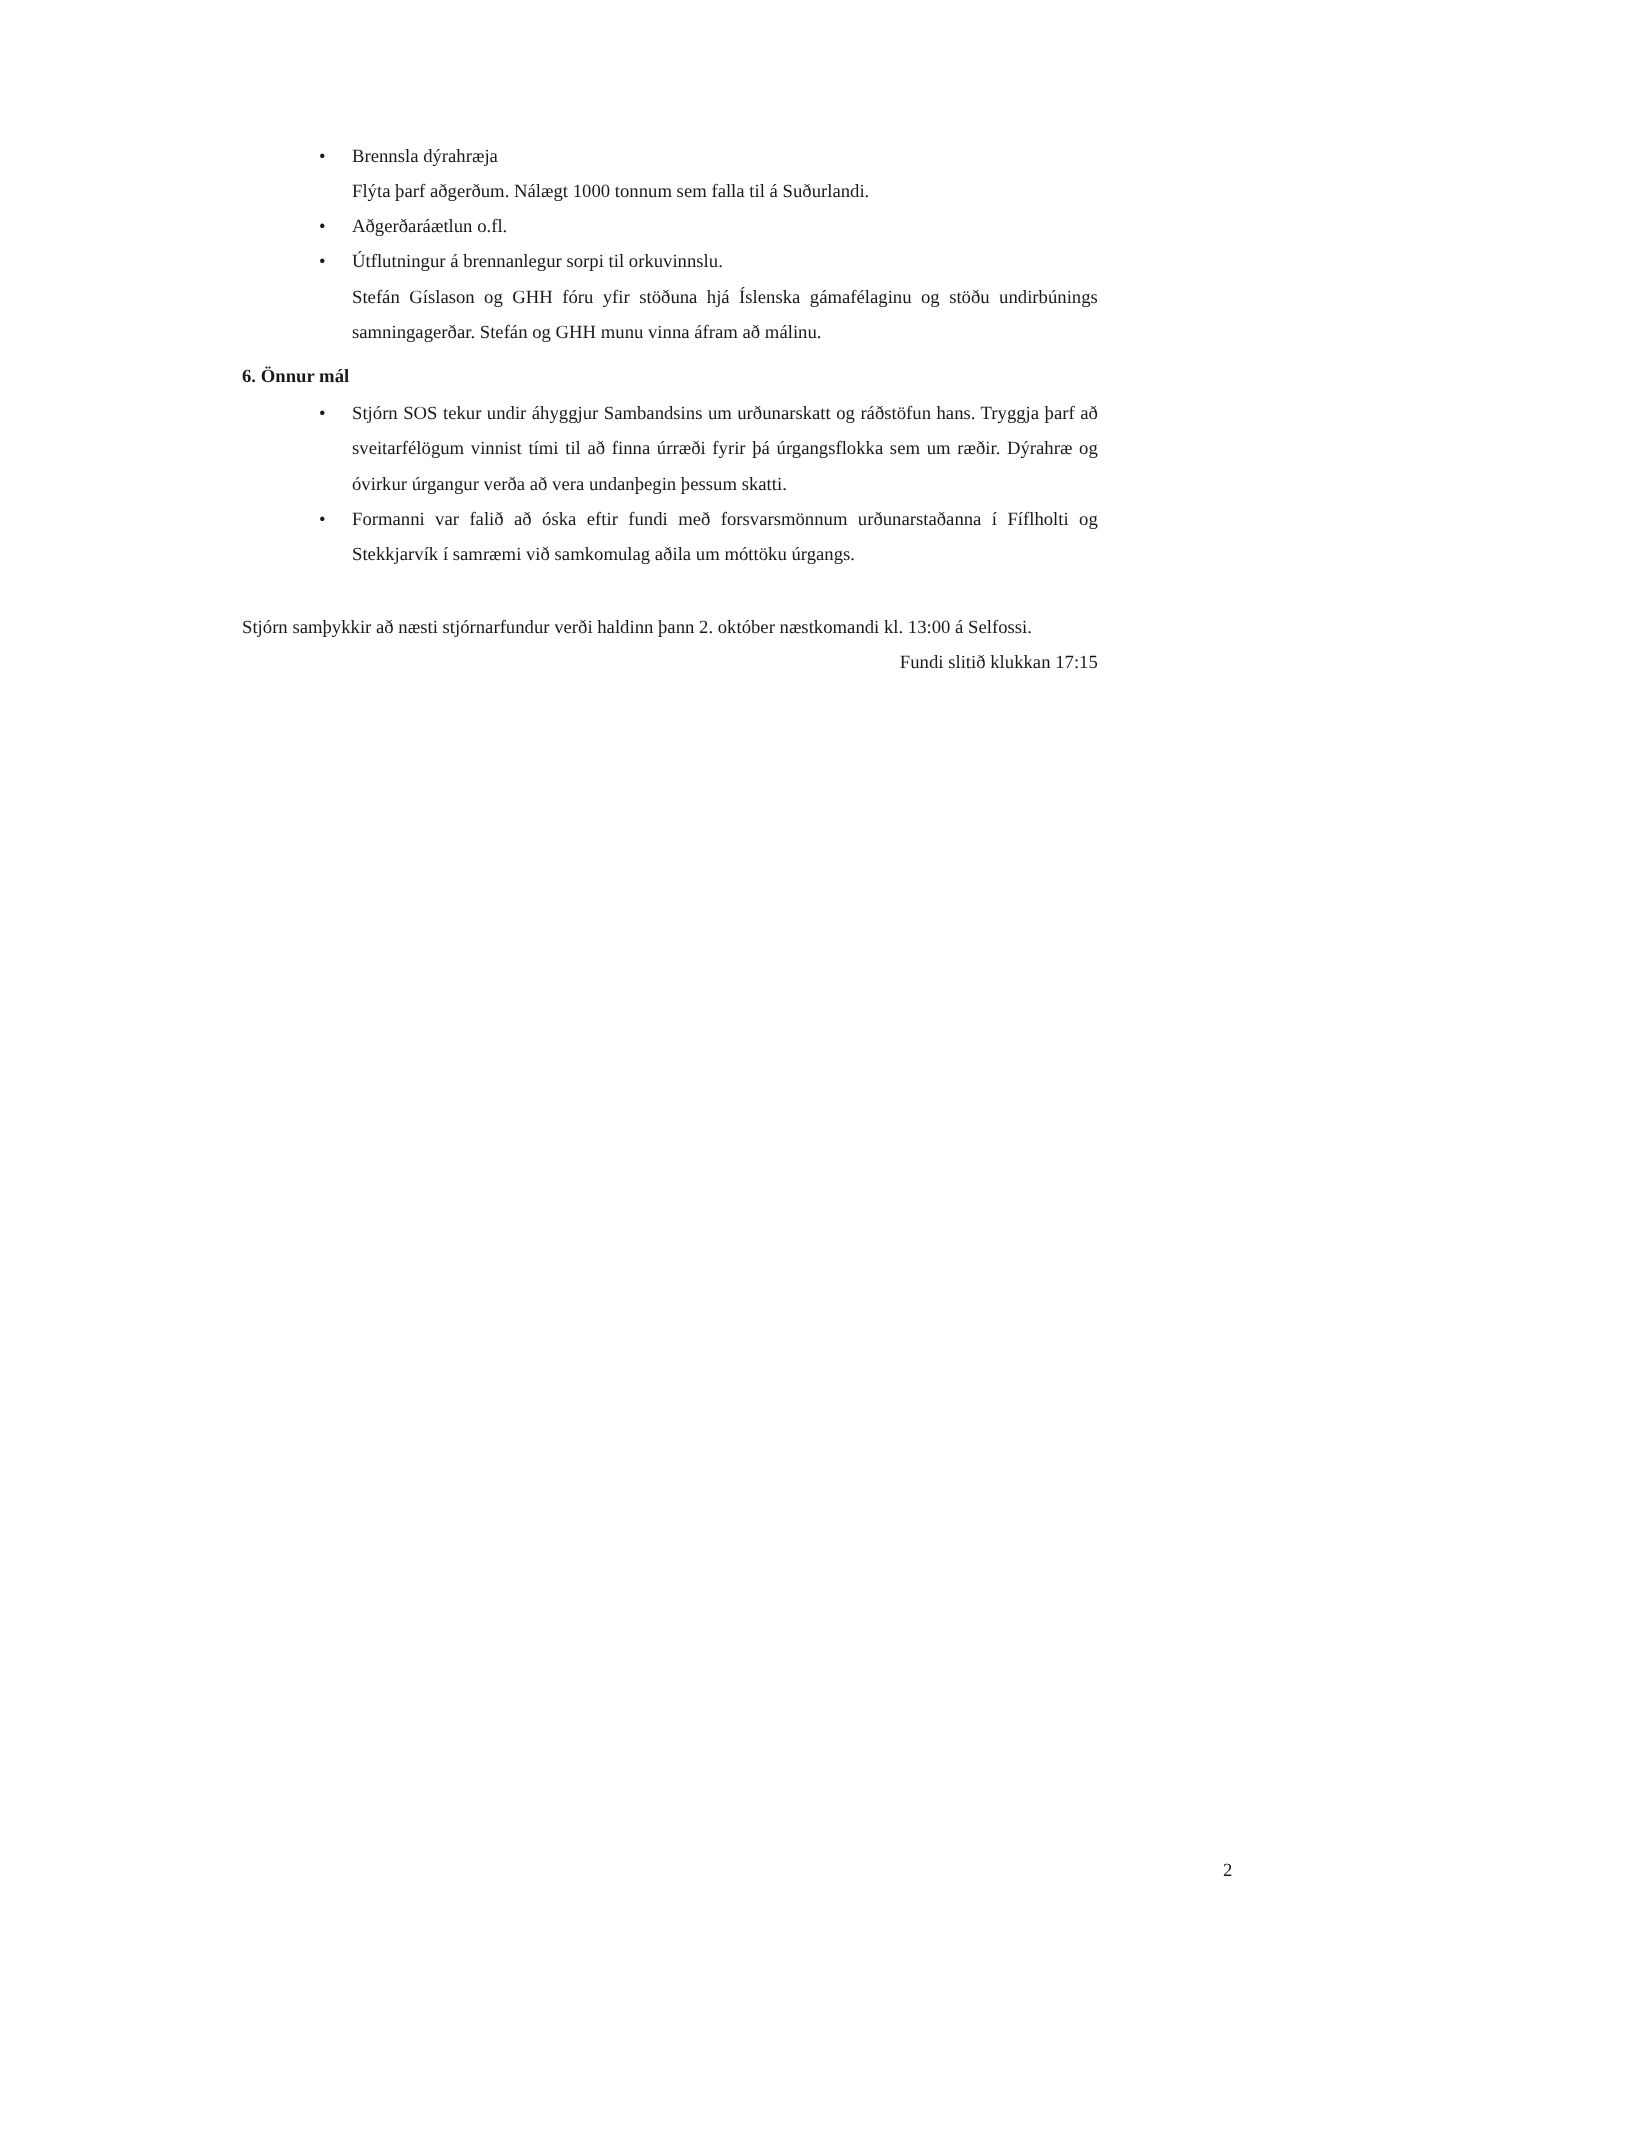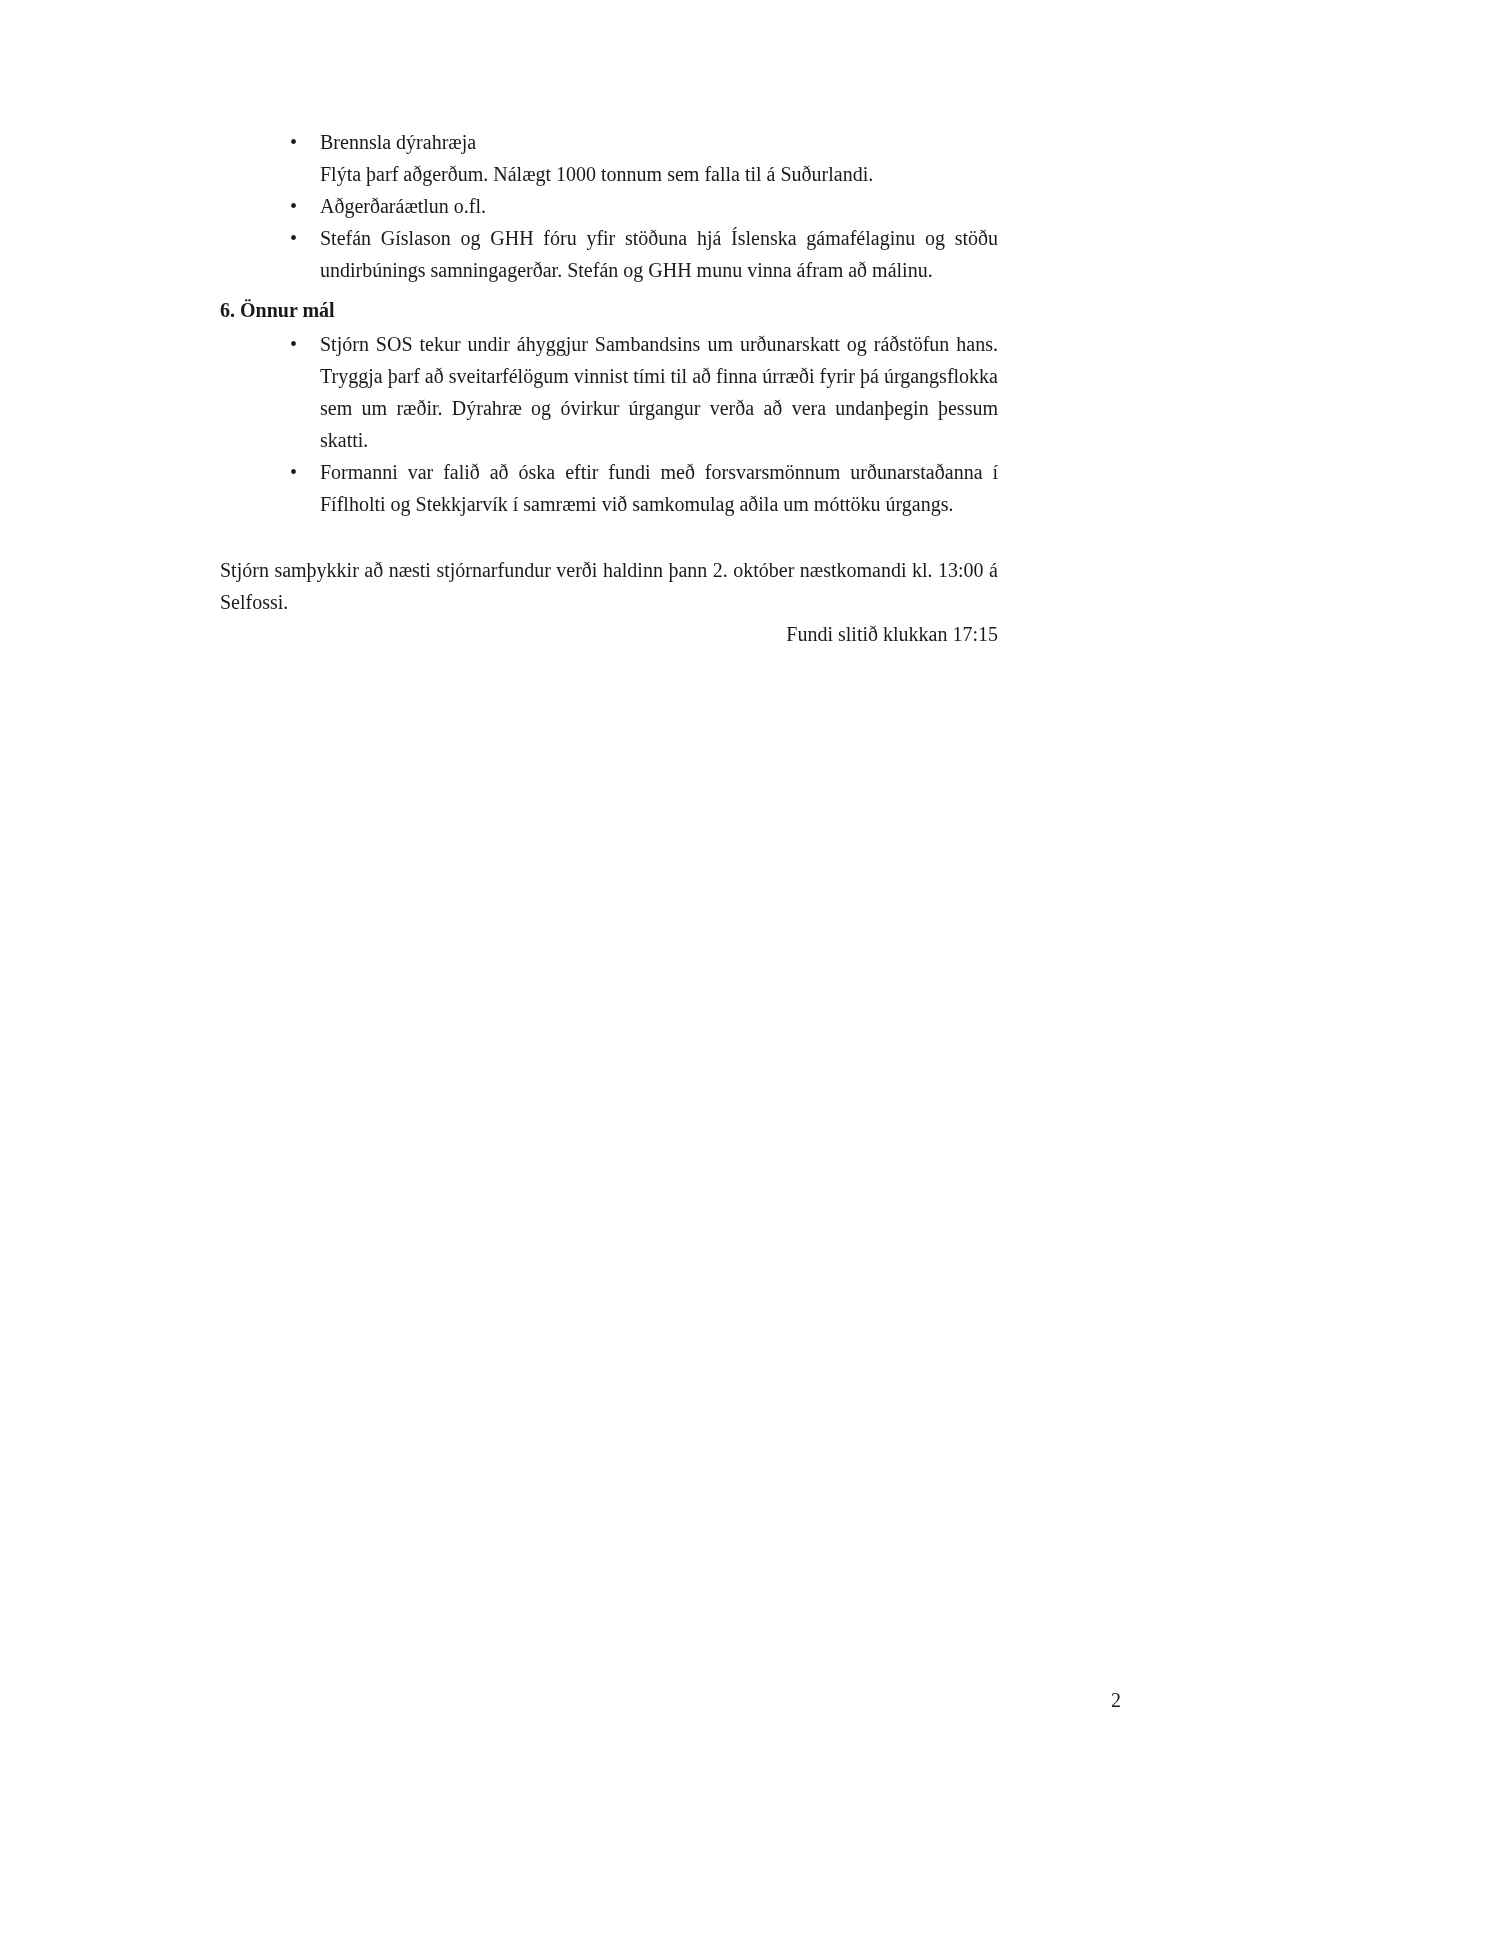--- a/index.html
+++ b/index.html
@@ -6,21 +6,21 @@
     margin: 0;
     padding: 0;
     background: #ffffff;
   }
   .page {
     position: relative;
     width: 1500px;
     height: 1942px;
     background: #ffffff;
     font-family: "Liberation Serif", "DejaVu Serif", serif;
-    font-size: 20px;
+    font-size: 17px;
     line-height: 32px;
     color: #1a1a1a;
     overflow: hidden;
   }
   .content {
     position: absolute;
     left: 220px;
     top: 126px;
     width: 778px;
   }
@@ -83,20 +83,21 @@
         <div class="lead">Brennsla dýrahræja</div>
         <div class="bodytext">Flýta þarf aðgerðum. Nálægt 1000 tonnum sem falla til á Suðurlandi.</div>
       </li>
       <li>
         <span class="marker"></span>
         <div class="lead">Aðgerðaráætlun o.fl.</div>
         <div class="bodytext"></div>
       </li>
       <li>
         <span class="marker"></span>
+        <div class="lead">Útflutningur á brennanlegur sorpi til orkuvinnslu.</div>
         <div class="bodytext">Stefán Gíslason og GHH fóru yfir stöðuna hjá Íslenska gámafélaginu og stöðu undirbúnings samningagerðar. Stefán og GHH munu vinna áfram að málinu.</div>
       </li>
     </ul>
 
     <div class="heading">6. Önnur mál</div>
 
     <ul class="doc-list">
       <li>
         <span class="marker"></span>
         <div class="bodytext">Stjórn SOS tekur undir áhyggjur Sambandsins um urðunarskatt og ráðstöfun hans. Tryggja þarf að sveitarfélögum vinnist tími til að finna úrræði fyrir þá úrgangsflokka sem um ræðir. Dýrahræ og óvirkur úrgangur verða að vera undanþegin þessum skatti.</div>

